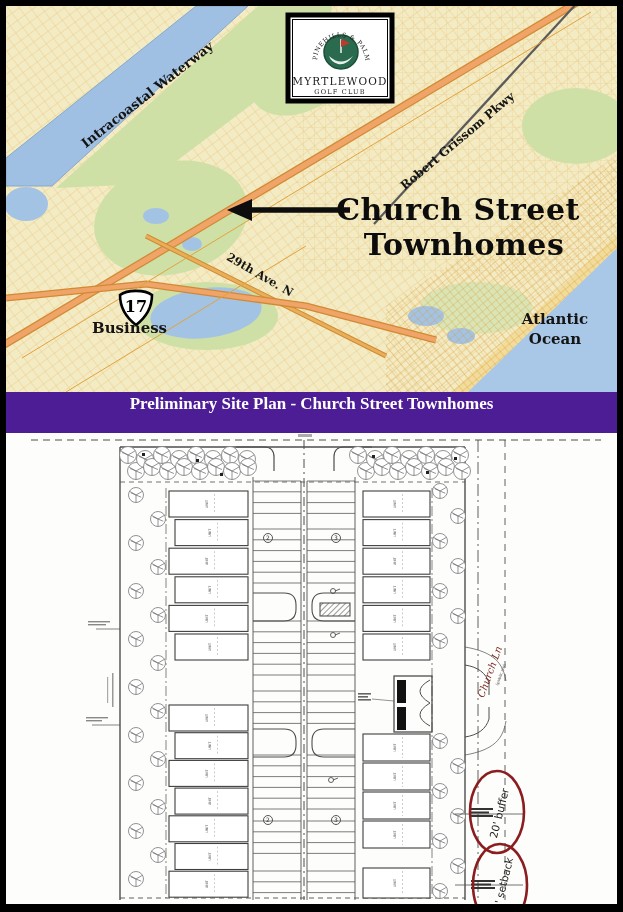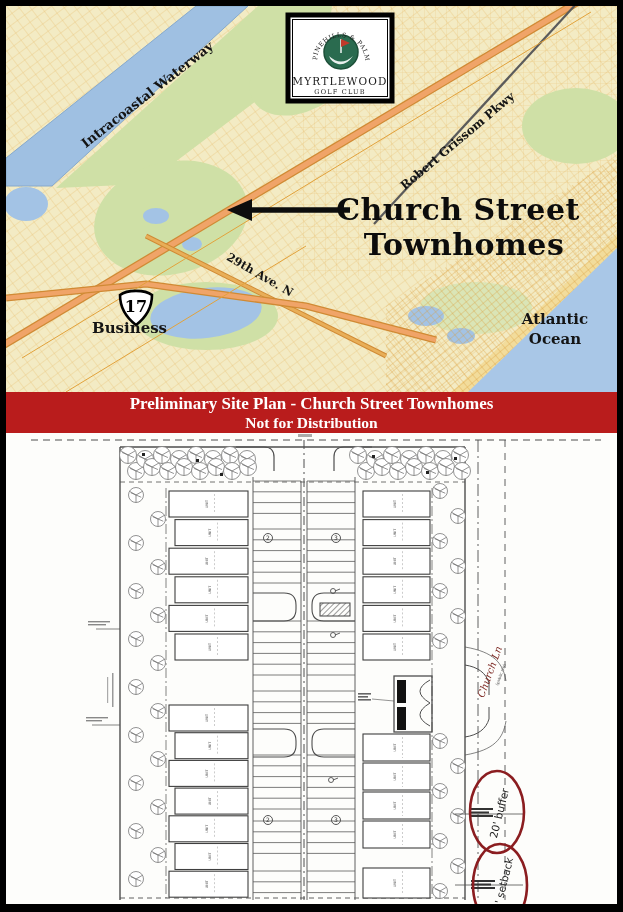--- a/index.html
+++ b/index.html
@@ -1,19 +1,19 @@
 <!DOCTYPE html>
 <html><head>
 <meta charset="utf-8">
 <style>
   html,body{margin:0;padding:0;background:#888;}
   .page{position:relative;width:623px;height:912px;background:#000;font-family:"DejaVu Serif",serif;}
   .frame{position:absolute;left:6px;top:6px;width:611px;height:898px;background:#fff;}
   .map-section{position:relative;width:611px;height:386px;background:#f3ebc4;overflow:hidden;}
-  .banner{position:relative;width:611px;height:41px;background:#b91c1c;color:#fff;text-align:center;
+  .banner{position:relative;width:611px;height:41px;background:#4c1d95;color:#fff;text-align:center;
           font-family:"Liberation Serif","DejaVu Serif",serif;font-weight:bold;}
   .banner .l1{font-size:17px;line-height:20px;padding-top:2px;}
   .banner .l2{font-size:15.5px;line-height:18px;}
   .plan-section{position:relative;width:611px;height:471px;background:#fdfdfb;overflow:hidden;}
   svg{display:block;}
   .maplabel{font-family:"DejaVu Serif",serif;font-weight:bold;fill:#141414;}
   .callout{font-family:"DejaVu Serif",serif;font-weight:bold;fill:#0c0c0c;letter-spacing:.5px;}
   .logo-arc{font-family:"DejaVu Serif",serif;fill:#222;letter-spacing:.6px;}
   .logo-name{font-family:"DejaVu Serif",serif;fill:#1b1b1b;letter-spacing:1.2px;}
   .plan-line{stroke:#4e4e4e;fill:none;}
@@ -110,21 +110,20 @@
       <line x1="344" y1="204" x2="240" y2="204" stroke="#0d0d0d" stroke-width="5.5"></line>
       <polygon points="221,204 246,193 246,215" fill="#0d0d0d"></polygon>
       <text class="callout" font-size="30" x="452" y="214" text-anchor="middle">Church Street</text>
       <text class="callout" font-size="30" x="458" y="249" text-anchor="middle">Townhomes</text>
     </g>
    </svg>
   </div>
 
   <div class="banner">
     <div class="l1">Preliminary Site Plan - Church Street Townhomes</div>
-    <div class="l2">Not for Distribution</div>
   </div>
 
   <div class="plan-section">
    <svg id="plan" width="611" height="471" viewBox="0 0 611 471">
     <defs>
       <pattern id="hatch" width="4" height="4" patternUnits="userSpaceOnUse" patternTransform="rotate(45)">
         <line x1="0" y1="0" x2="0" y2="4" stroke="#555" stroke-width="1.2"></line>
       </pattern>
     </defs>
 

